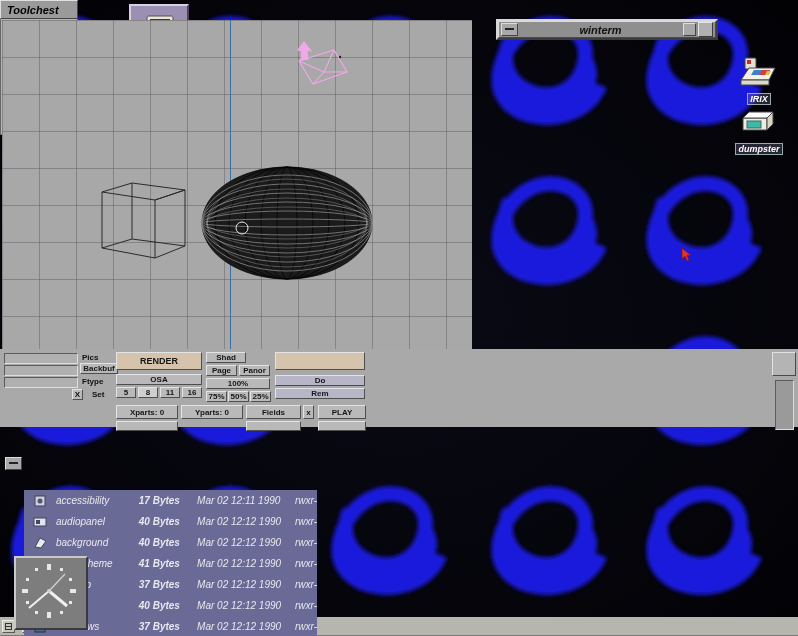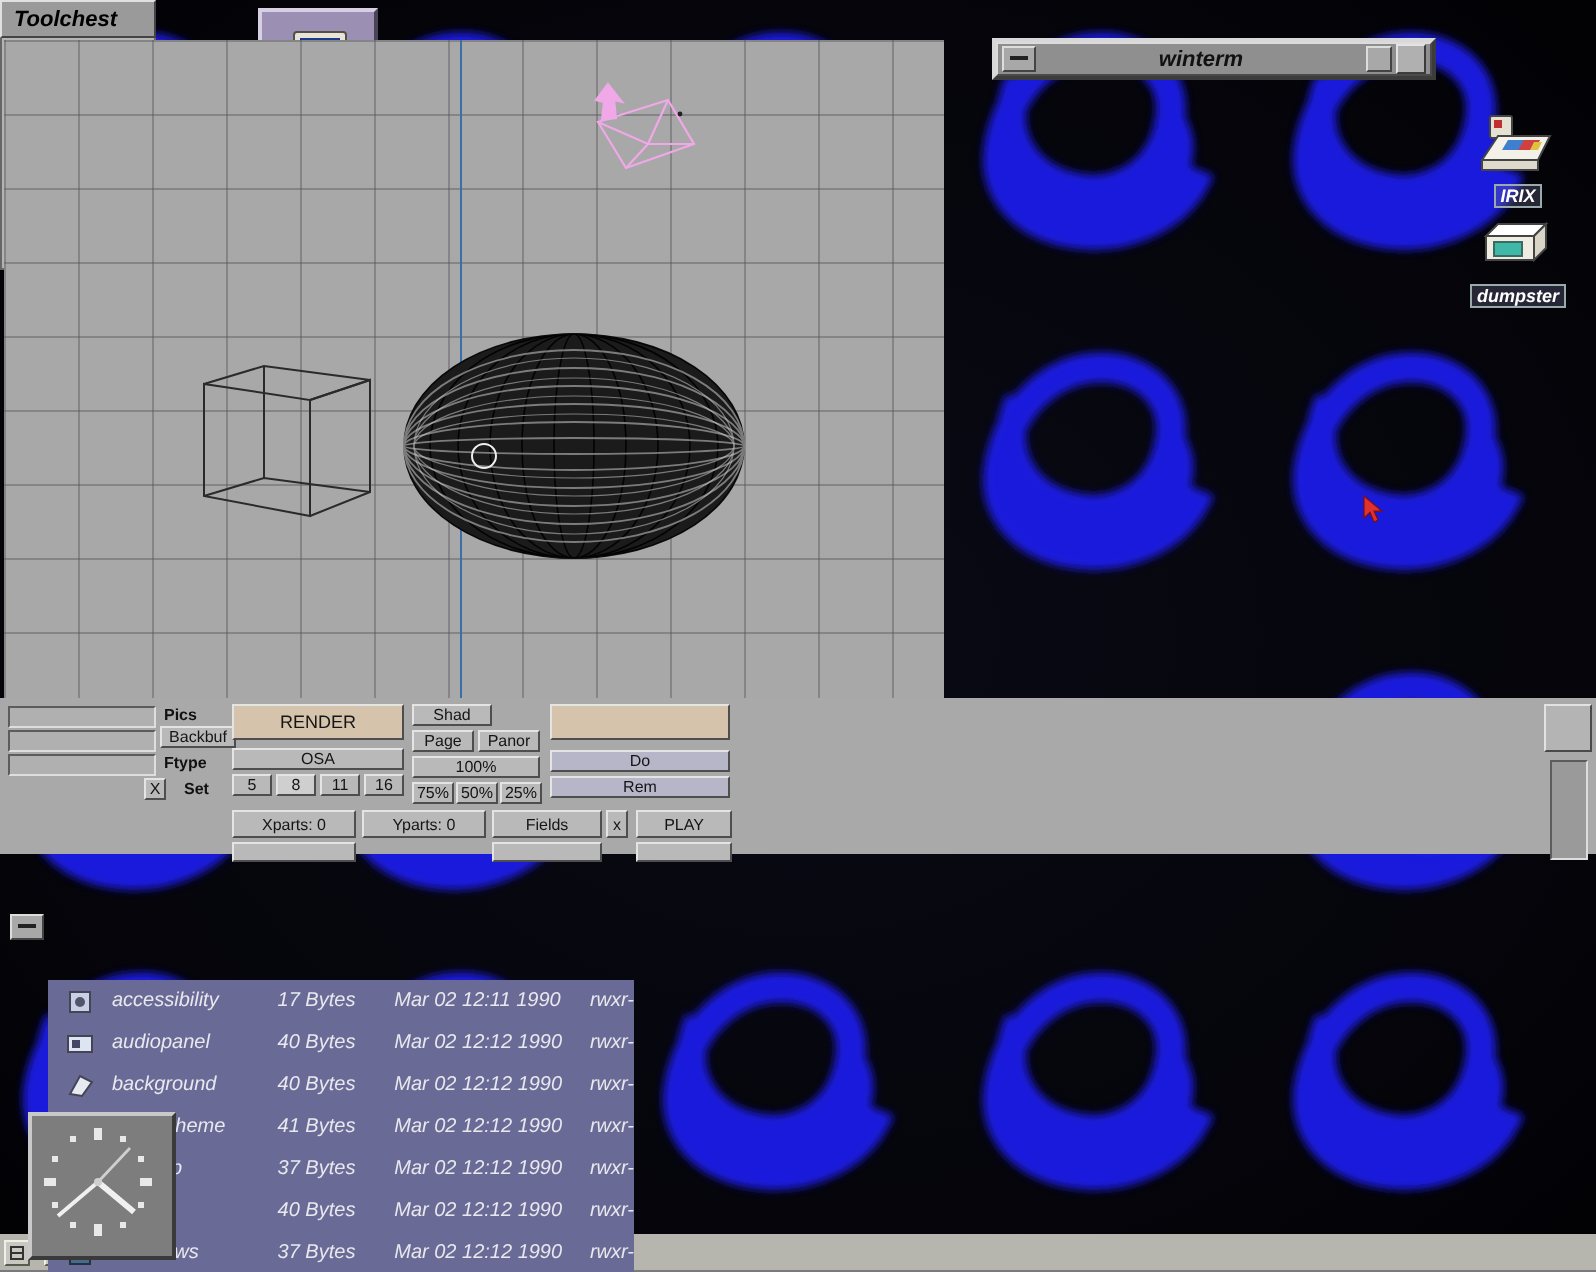--- a/index.html
+++ b/index.html
@@ -83,38 +83,38 @@
   .tool.sm{width:9px;}
   .tsep{width:5px;}
   #viewport{position:relative;height:330px;background:#a8a8a8;overflow:hidden;
     background-image:linear-gradient(to right,rgba(90,90,95,.45) 1px,transparent 1px),
                      linear-gradient(to bottom,rgba(90,90,95,.45) 1px,transparent 1px);
     background-size:37px 37px;}
   #vaxis{position:absolute;left:228px;top:0;bottom:0;width:1px;background:#3a6fa8;}
 
   .panel{position:absolute;left:0;right:0;}
   .pbtn{background:#b9b9b9;border-top:1px solid #e4e4e4;border-left:1px solid #e4e4e4;border-right:1px solid #4e4e4e;border-bottom:1px solid #4e4e4e;
-        font-size:8px;font-weight:normal;color:#151515;display:flex;align-items:center;justify-content:center;box-sizing:border-box;text-align:center;}
+        font-size:8px;font-weight:bold;color:#151515;display:flex;align-items:center;justify-content:center;box-sizing:border-box;text-align:center;}
   .pbtn.tan{background:#d5c3ab;}
   .plabel{font-size:8px;font-weight:bold;color:#111;}
 
   
   #catalog{left:461px;top:370px;width:330px;height:248px;background:#9e9e9e;
     border-top:2px solid #d6d6d6;border-left:2px solid #d6d6d6;border-right:2px solid #3a3a3a;border-bottom:2px solid #3a3a3a;}
   #catalog .menubar{height:17px;display:flex;align-items:center;background:#9e9e9e;border-bottom:1px solid #6d6d6d;padding:0 6px;gap:22px;}
   .mitem{font-size:11px;font-style:italic;font-weight:bold;color:#111;}
   .mitem u{text-decoration:underline;}
   #catalog .body{display:flex;height:171px;}
   #catalog .lbar{width:22px;background:#8e8e8e;padding-top:3px;display:flex;flex-direction:column;align-items:center;gap:3px;}
   .vbtn{width:16px;height:16px;background:#6f6f9c;border-top:1px solid #b9b9d8;border-left:1px solid #b9b9d8;border-right:1px solid #3b3b58;border-bottom:1px solid #3b3b58;display:flex;align-items:center;justify-content:center;box-sizing:border-box;}
   #catalog .list{flex:1;background:#6a6a96;overflow:hidden;position:relative;}
   .frow{height:21px;display:flex;align-items:center;color:#e8e8ee;font-size:10px;font-style:italic;}
   .frow .ic{width:34px;display:flex;justify-content:center;}
   .frow .nm{width:88px;}
-  .frow .sz{width:62px;}
+  .frow .sz{width:62px;font-weight:bold;}
   .frow .dt{width:104px;}
   .frow .pm{flex:1;}
   #catalog .vsb{width:14px;background:#8e8e8e;border-left:1px solid #555;display:flex;flex-direction:column;justify-content:space-between;align-items:center;padding:1px 0;}
   .sbarr{width:0;height:0;border-left:4px solid transparent;border-right:4px solid transparent;}
   .sbup{border-bottom:5px solid #3a3a3a;}
 
   
   #clock{position:absolute;left:14px;top:556px;width:70px;height:70px;background:#7d7d7d;
     border-top:2px solid #c9c9c9;border-left:2px solid #c9c9c9;border-right:2px solid #3a3a3a;border-bottom:2px solid #3a3a3a;}
   #cursor{position:absolute;left:681px;top:247px;}

